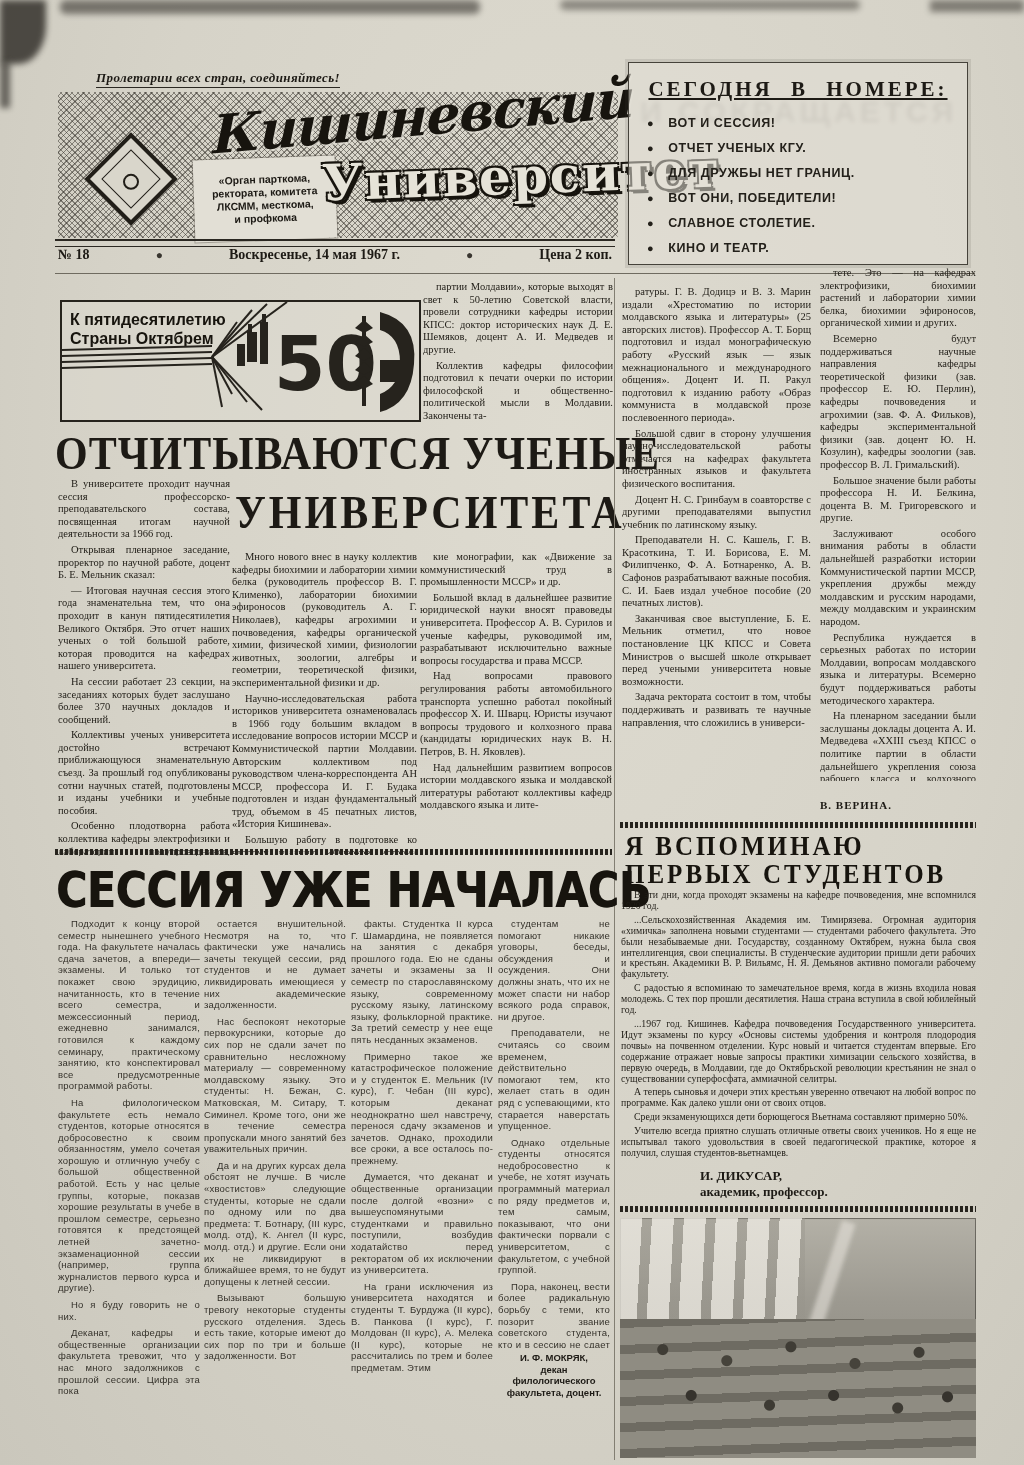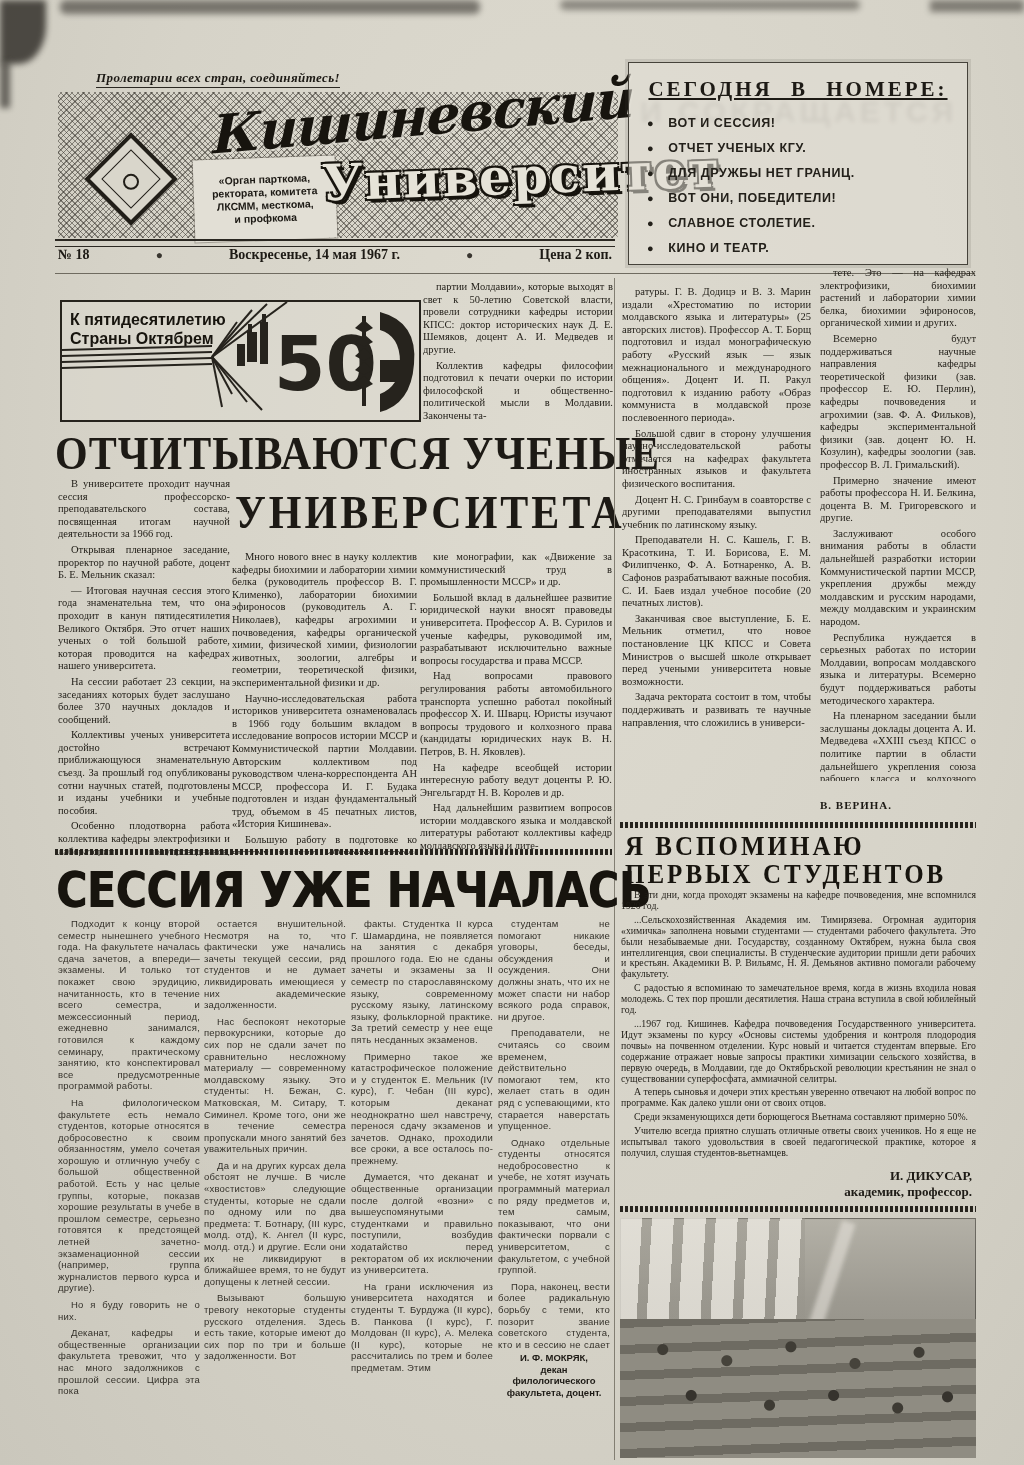--- a/index.html
+++ b/index.html
@@ -87,21 +87,21 @@
     font-family:"DejaVu Sans",sans-serif;font-weight:bold;font-size:42px;
     transform:scaleY(1.2);transform-origin:top;white-space:nowrap;
     text-shadow:1px 0 0 currentColor;color:#17140e;}
   .h-a3{position:absolute;left:625px;font-weight:bold;font-size:25px;letter-spacing:3px;
     transform:scaleY(1.1);transform-origin:top left;white-space:nowrap;color:#17140e;}
   
   .sig{font-weight:bold;}
   .sig-a1{position:absolute;left:820px;top:799px;width:150px;text-align:left;font-size:11px;letter-spacing:1px;}
   .sig-a2{position:absolute;left:498px;top:1352px;width:112px;text-align:center;
     font-family:"Liberation Sans",sans-serif;font-size:9.5px;line-height:11.6px;white-space:pre-line;}
-  .sig-a3{position:absolute;left:700px;top:1168px;width:272px;text-align:right;
+  .sig-a3{position:absolute;left:700px;top:1168px;width:272px;
     font-size:13px;line-height:16px;}
   
   .photo{position:absolute;left:620px;top:1218px;width:356px;height:240px;
     background:linear-gradient(180deg,#b4b1a7 0%,#9c9990 35%,#827f76 100%);
     overflow:hidden;box-shadow:inset 0 0 0 1px rgba(40,38,32,.5);}
   .photo-windows{position:absolute;left:0;top:0;width:52%;height:58%;
     background:repeating-linear-gradient(93deg,rgba(238,235,227,.9) 0 22px,rgba(150,147,138,.45) 22px 32px);
     transform:skewY(-4deg);transform-origin:top left;opacity:.85;}
   .photo-crowd{position:absolute;left:0;bottom:0;width:100%;height:58%;
     background:
@@ -231,35 +231,34 @@
     </div>
   <div class="col serifcol" style="left:232px;top:551px;width:185px;height:303px;">
       <p>Много нового внес в науку коллектив кафедры биохимии и лаборатории химии белка (руководитель профессор В. Г. Клименко), лаборатории биохимии эфироносов (руководитель А. Г. Николаев), кафедры агрохимии и почвоведения, кафедры органической химии, физической химии, физиологии животных, зоологии, алгебры и геометрии, теоретической физики, экспериментальной физики и др.</p>
       <p>Научно-исследовательская работа историков университета ознаменовалась в 1966 году большим вкладом в исследование вопросов истории МССР и Коммунистической партии Молдавии. Авторским коллективом под руководством члена-корреспондента АН МССР, профессора И. Г. Будака подготовлен и издан фундаментальный труд, объемом в 45 печатных листов, «История Кишинева».</p>
       <p>Большую работу в подготовке ко второму изданию «Очерков истории Коммунистической</p>
     </div>
   <div class="col serifcol" style="left:420px;top:551px;width:192px;height:303px;">
       <p>кие монографии, как «Движение за коммунистический труд в промышленности МССР» и др.</p>
       <p>Большой вклад в дальнейшее развитие юридической науки вносят правоведы университета. Профессор А. В. Сурилов и ученые кафедры, руководимой им, разрабатывают исключительно важные вопросы государства и права МССР.</p>
       <p>Над вопросами правового регулирования работы автомобильного транспорта успешно работал покойный профессор Х. И. Шварц. Юристы изучают вопросы трудового и колхозного права (кандидаты юридических наук В. Н. Петров, В. Н. Яковлев).</p>
-      <p>На кафедре всеобщей истории интересную работу ведут доценты Р. Ю. Энгельгардт Н. В. Королев и др.</p>
       <p>Над дальнейшим развитием вопросов истории молдавского языка и молдавской литературы работают коллективы кафедр молдавского языка и лите-</p>
     </div>
   <div class="col serifcol" style="left:622px;top:286px;width:189px;height:538px;">
       <p>ратуры. Г. В. Додицэ и В. З. Марин издали «Хрестоматию по истории молдавского языка и литературы» (25 авторских листов). Профессор А. Т. Борщ подготовил и издал монографическую работу «Русский язык — язык межнационального и международного общения». Доцент И. П. Ракул подготовил к изданию работу «Образ коммуниста в молдавской прозе послевоенного периода».</p>
       <p>Большой сдвиг в сторону улучшения научно-исследовательской работы отмечается на кафедрах факультета иностранных языков и факультета физического воспитания.</p>
       <p>Доцент Н. С. Гринбаум в соавторстве с другими преподавателями выпустил учебник по латинскому языку.</p>
       <p>Преподаватели Н. С. Кашель, Г. В. Красоткина, Т. И. Борисова, Е. М. Филипченко, Ф. А. Ботнаренко, А. В. Сафонов разрабатывают важные пособия. С. И. Баев издал учебное пособие (20 печатных листов).</p>
       <p>Заканчивая свое выступление, Б. Е. Мельник отметил, что новое постановление ЦК КПСС и Совета Министров о высшей школе открывает перед учеными университета новые возможности.</p>
       <p>Задача ректората состоит в том, чтобы поддерживать и развивать те научные направления, что сложились в универси-</p>
     </div>
   <div class="col serifcol" style="left:820px;top:267px;width:156px;height:514px;">
       <p>тете. Это — на кафедрах электрофизики, биохимии растений и лаборатории химии белка, биохимии эфироносов, органической химии и других.</p>
       <p>Всемерно будут поддерживаться научные направления кафедры теоретической физики (зав. профессор Е. Ю. Перлин), кафедры почвоведения и агрохимии (зав. Ф. А. Фильков), кафедры экспериментальной физики (зав. доцент Ю. Н. Козулин), кафедры зоологии (зав. профессор В. Л. Гримальский).</p>
-      <p>Примерно значение имеют работы профессора Н. И. Белкина, доцента В. М. Григоревского и другие.</p>
+      <p>Большое значение были работы профессора Н. И. Белкина, доцента В. М. Григоревского и другие.</p>
       <p>Заслуживают особого внимания работы в области дальнейшей разработки истории Коммунистической партии МССР, укрепления дружбы между молдавским и русским народами, между молдавским и украинским народом.</p>
       <p>Республика нуждается в серьезных работах по истории Молдавии, вопросам молдавского языка и литературы. Всемерно будут поддерживаться работы методического характера.</p>
       <p>На пленарном заседании были заслушаны доклады доцента А. И. Медведева «XXIII съезд КПСС о политике партии в области дальнейшего укрепления союза рабочего класса и колхозного крестьянства» и доклад профессора Н. И. Белкина «Значение мелиорации в повышении почвенного плодородия».</p>
     </div>
   <div class="sig sig-a1">В. ВЕРИНА.</div>
 
   <div class="vrule" style="left:614px;top:278px;height:1182px;"></div>
 
   <div class="rule-hatch" style="left:55px;top:849px;width:557px;"></div>
   <div class="h-a2">СЕССИЯ УЖЕ НАЧАЛАСЬ</div>

